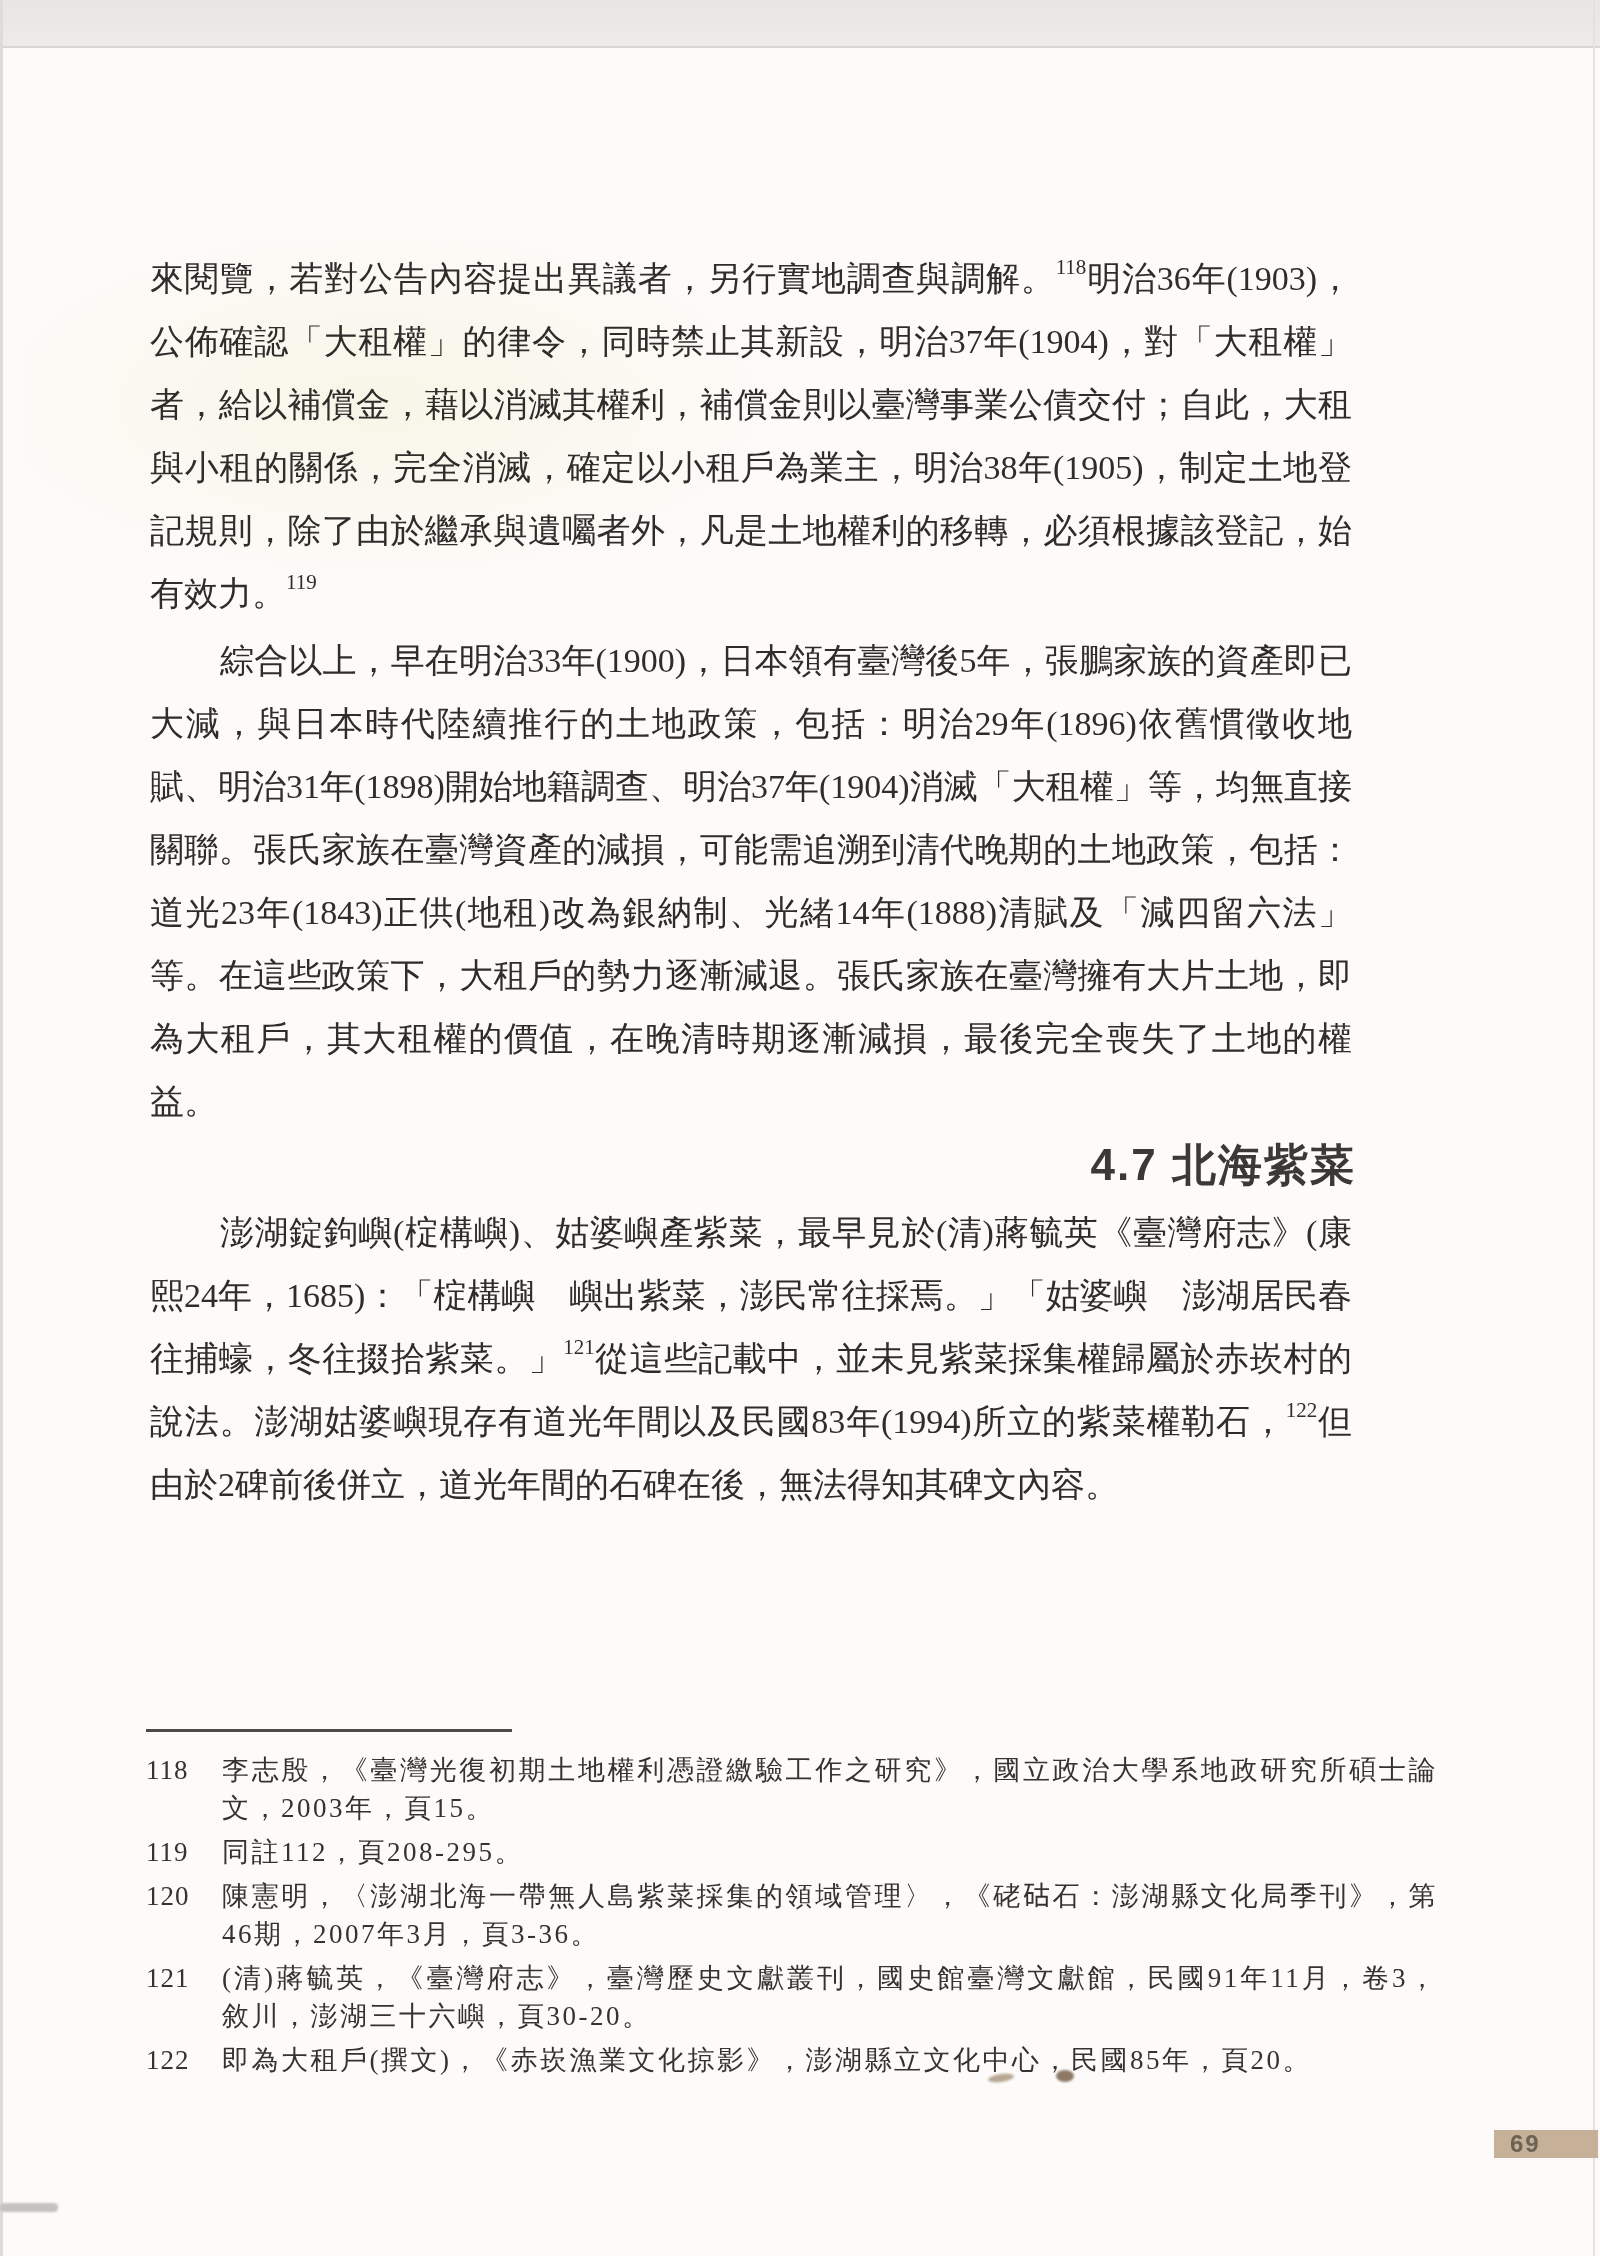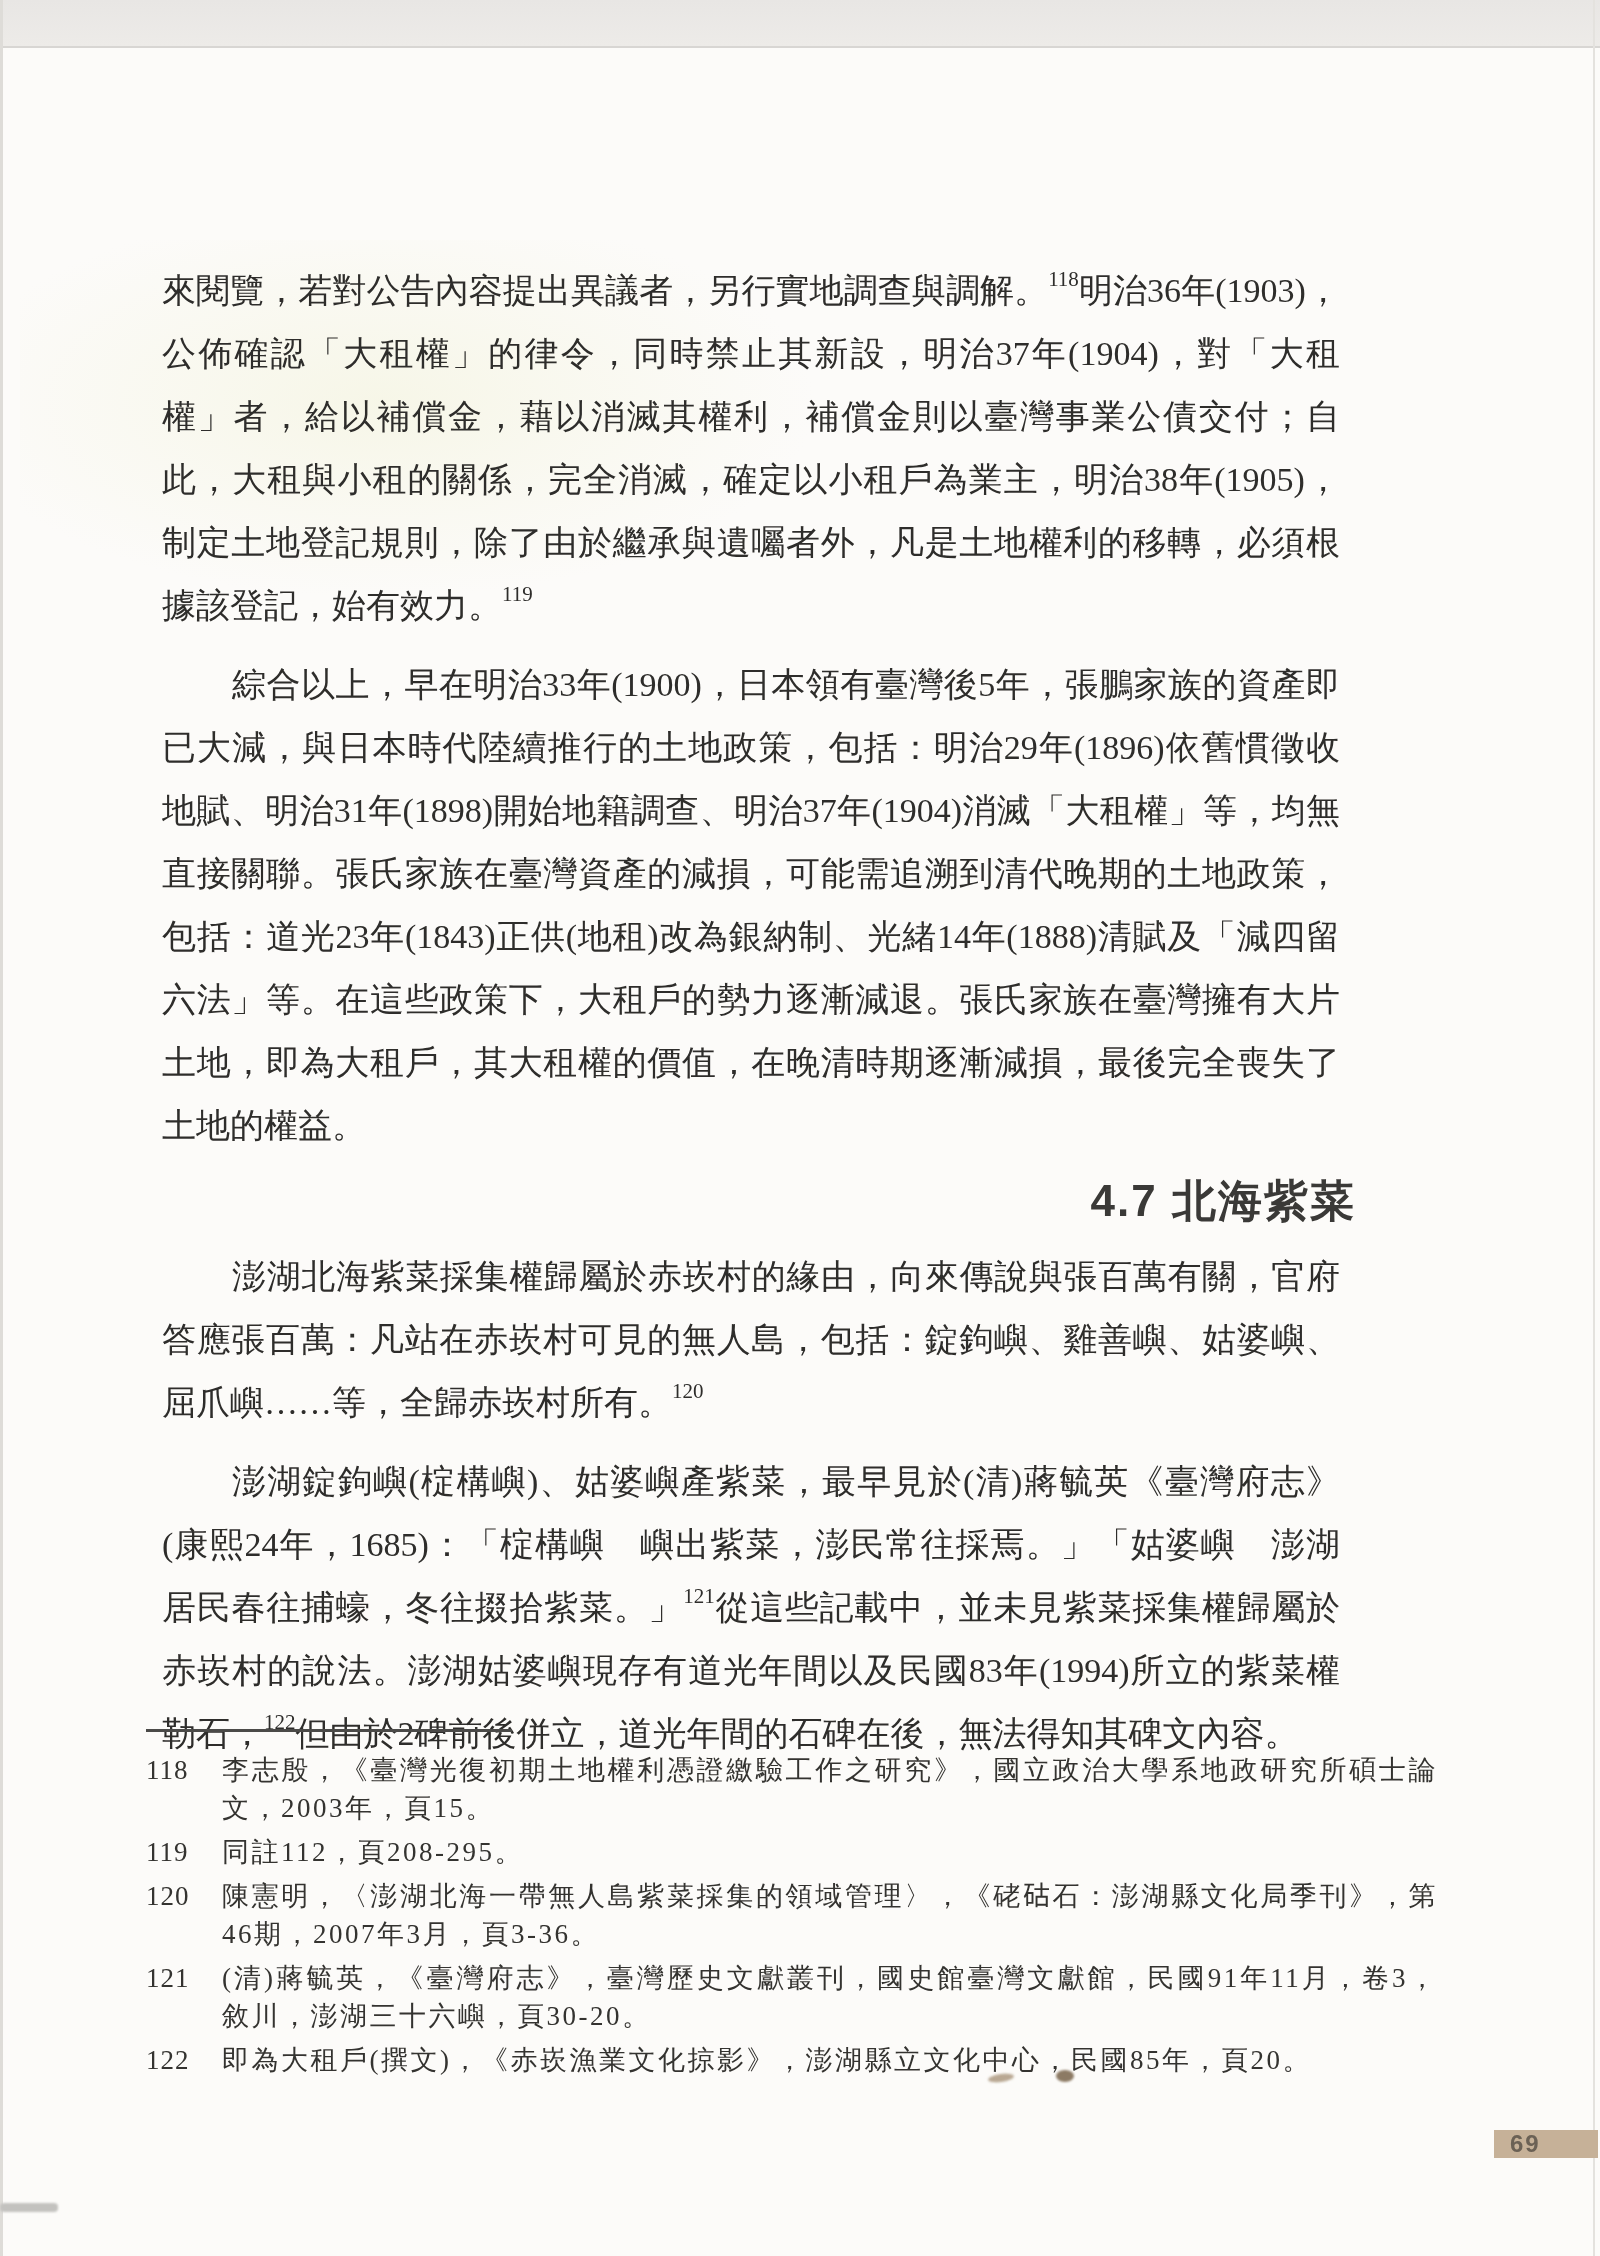--- a/index.html
+++ b/index.html
@@ -18,21 +18,21 @@
   .blotch{
     position:absolute;left:20px;top:240px;width:800px;height:360px;
     background:radial-gradient(ellipse at 45% 45%, rgba(243,243,220,0.6), rgba(243,243,220,0) 70%);
     pointer-events:none;
   }
   .content{
     position:absolute;left:146px;top:243px;width:1210px;
     font-size:34px;line-height:63px;color:#2e2d2b;
     text-align:justify;
   }
-  .para{margin:16px;}
+  .para{margin:4px;}
   .para.indent{text-indent:70px;}
   .heading{
     margin:4px 0 8px 0;
     font-family:"Liberation Sans","DejaVu Sans",sans-serif;
     font-weight:700;font-size:44px;line-height:56px;color:#3a3937;
     text-align:right;letter-spacing:2px;text-indent:0;
   }
   sup.fnref{font-size:21px;line-height:0;vertical-align:16px;letter-spacing:0;}
   .fnrule{position:absolute;left:146px;top:1729px;width:366px;height:3px;background:#4b4a48;}
   .footnotes{
@@ -58,21 +58,20 @@
 
 <div class="top-band"></div>
 <div class="left-edge"></div>
 <div class="right-edge"></div>
 <div class="blotch"></div>
 
 <div class="content">
     <p class="para">來閱覽，若對公告內容提出異議者，另行實地調查與調解。<sup class="fnref">118</sup>明治36年(1903)，公佈確認「大租權」的律令，同時禁止其新設，明治37年(1904)，對「大租權」者，給以補償金，藉以消滅其權利，補償金則以臺灣事業公債交付；自此，大租與小租的關係，完全消滅，確定以小租戶為業主，明治38年(1905)，制定土地登記規則，除了由於繼承與遺囑者外，凡是土地權利的移轉，必須根據該登記，始有效力。<sup class="fnref">119</sup></p>
     <p class="para indent">綜合以上，早在明治33年(1900)，日本領有臺灣後5年，張鵬家族的資產即已大減，與日本時代陸續推行的土地政策，包括：明治29年(1896)依舊慣徵收地賦、明治31年(1898)開始地籍調查、明治37年(1904)消滅「大租權」等，均無直接關聯。張氏家族在臺灣資產的減損，可能需追溯到清代晚期的土地政策，包括：道光23年(1843)正供(地租)改為銀納制、光緒14年(1888)清賦及「減四留六法」等。在這些政策下，大租戶的勢力逐漸減退。張氏家族在臺灣擁有大片土地，即為大租戶，其大租權的價值，在晚清時期逐漸減損，最後完全喪失了土地的權益。</p>
     <h2 class="heading">4.7 北海紫菜</h2>
-    <p class="para indent">澎湖北海紫菜採集權歸屬於赤崁村的緣由，向來傳說與張百萬有關，官府答應張百萬：凡站在赤崁村可見的無人島，包括：錠鉤嶼、雞善嶼、姑婆嶼、屈爪嶼……等，全歸赤崁村所有。<sup class="fnref">120</sup></p>
     <p class="para indent">澎湖錠鉤嶼(椗構嶼)、姑婆嶼產紫菜，最早見於(清)蔣毓英《臺灣府志》(康熙24年，1685)：「椗構嶼　嶼出紫菜，澎民常往採焉。」「姑婆嶼　澎湖居民春往捕蠔，冬往掇拾紫菜。」<sup class="fnref">121</sup>從這些記載中，並未見紫菜採集權歸屬於赤崁村的說法。澎湖姑婆嶼現存有道光年間以及民國83年(1994)所立的紫菜權勒石，<sup class="fnref">122</sup>但由於2碑前後併立，道光年間的石碑在後，無法得知其碑文內容。</p>
   </div>
 
 <div class="fnrule"></div>
 <div class="footnotes">
     <div class="fn"><span class="fn-num">118</span><span class="fn-text">李志殷，《臺灣光復初期土地權利憑證繳驗工作之研究》，國立政治大學系地政研究所碩士論文，2003年，頁15。</span></div>
     <div class="fn"><span class="fn-num">119</span><span class="fn-text">同註112，頁208-295。</span></div>
     <div class="fn"><span class="fn-num">120</span><span class="fn-text">陳憲明，〈澎湖北海一帶無人島紫菜採集的領域管理〉，《硓𥑮石：澎湖縣文化局季刊》，第46期，2007年3月，頁3-36。</span></div>
     <div class="fn"><span class="fn-num">121</span><span class="fn-text">(清)蔣毓英，《臺灣府志》，臺灣歷史文獻叢刊，國史館臺灣文獻館，民國91年11月，卷3，敘川，澎湖三十六嶼，頁30-20。</span></div>
     <div class="fn"><span class="fn-num">122</span><span class="fn-text">即為大租戶(撰文)，《赤崁漁業文化掠影》，澎湖縣立文化中心，民國85年，頁20。</span></div>

